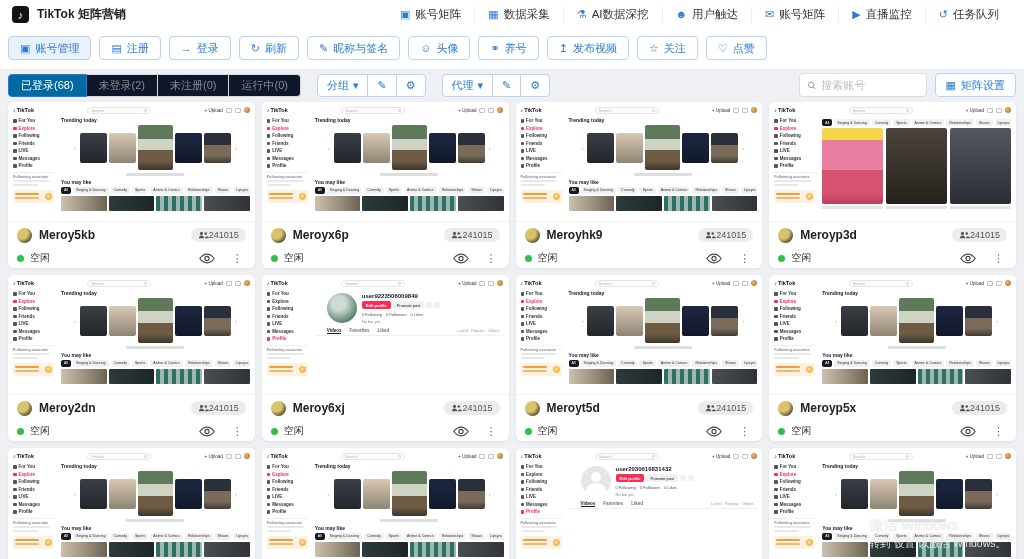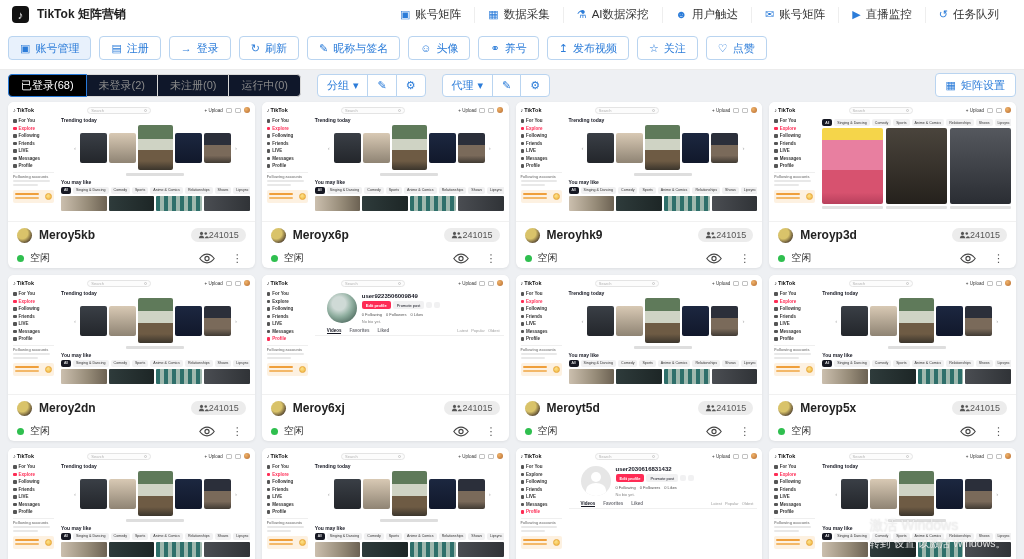--- a/index.html
+++ b/index.html
@@ -26,21 +26,21 @@
   .tb-btn:first-child { background:#e8f1fc; }
   .tb-ic { font-size:11px; line-height:1; }
 
   
   .filter-row { display:flex; align-items:center; padding:3px 8px 5px; gap:10px; }
   .tab-group { display:flex; }
   .f-tab { height:23px; padding:0 12px; font-size:11px; color:#8a8a8a; background:#0f172a;
     border:1px solid #d9d9d9; margin-left:-1px; display:flex; align-items:center; cursor:pointer; }
   .f-tab:first-child { margin-left:0; border-radius:4px 0 0 4px; }
   .f-tab:last-child { border-radius:0 4px 4px 0;text-align:right; }
-  .f-tab.active { background:#000000; border-color:#2779d8; color:#fff; z-index:1; }
+  .f-tab.active { background:#0369a1; border-color:#2779d8; color:#fff; z-index:1; }
   .seg-group { display:flex; }
   .seg { height:23px; padding:0 9px; font-size:11px; color:#2b7cd9; background:#fff;
     border:1px solid #b9d4f0; margin-left:-1px; display:flex; align-items:center; gap:4px; cursor:pointer; }
   .seg:first-child { margin-left:6px; border-radius:4px 0 0 4px; }
   .seg:last-child { border-radius:0 4px 4px 0; }
   .filter-right { margin-left:auto; display:flex; align-items:center; gap:8px; }
   .search-box { width:128px; height:24px; border:1px solid #dcdcdc; border-radius:4px;
     background:#fff; display:flex; align-items:center; padding:0 7px; gap:5px; }
   .search-box input { border:none; outline:none; width:100%; font-size:11px; color:#333;
     font-family:"Liberation Sans", sans-serif; background:transparent; }
@@ -282,20 +282,27 @@
         <span>▾</span>
       </span>
     <span class="seg">
         <span>✎</span>
       </span>
     <span class="seg">
         <span>⚙</span>
       </span>
   </div>
   <div class="filter-right">
+    <div class="search-box">
+      <svg width="11" height="11" viewBox="0 0 16 16">
+          <circle cx="7" cy="7" r="4.5" fill="none" stroke="#999" stroke-width="1.6"></circle>
+          <line x1="10.5" y1="10.5" x2="14" y2="14" stroke="#999" stroke-width="1.6"></line>
+        </svg>
+      <input type="text" placeholder="搜索账号" style="">
+    </div>
     <span class="settings-btn">
       <span>▦</span>
       <span>矩阵设置</span>
     </span>
   </div>
 </div>
 
 <div class="grid">
     <div class="card v-trending">
     <div class="mini">

